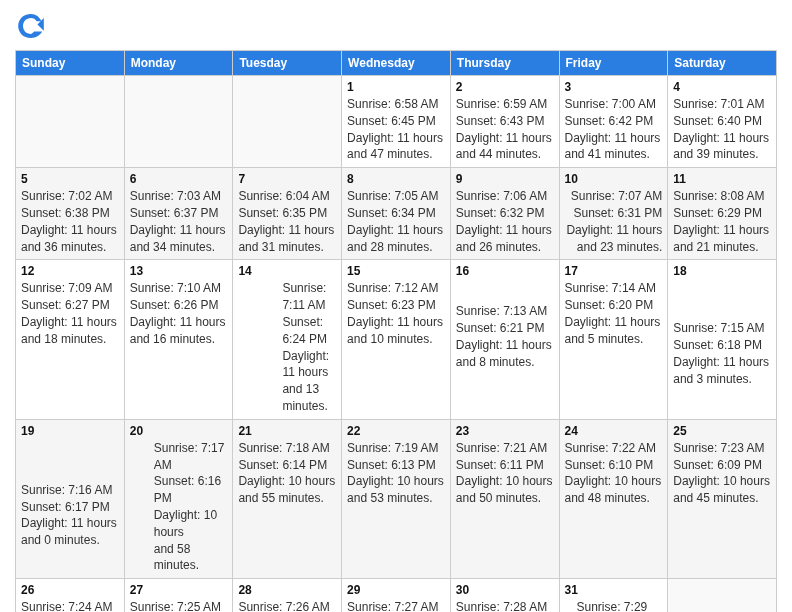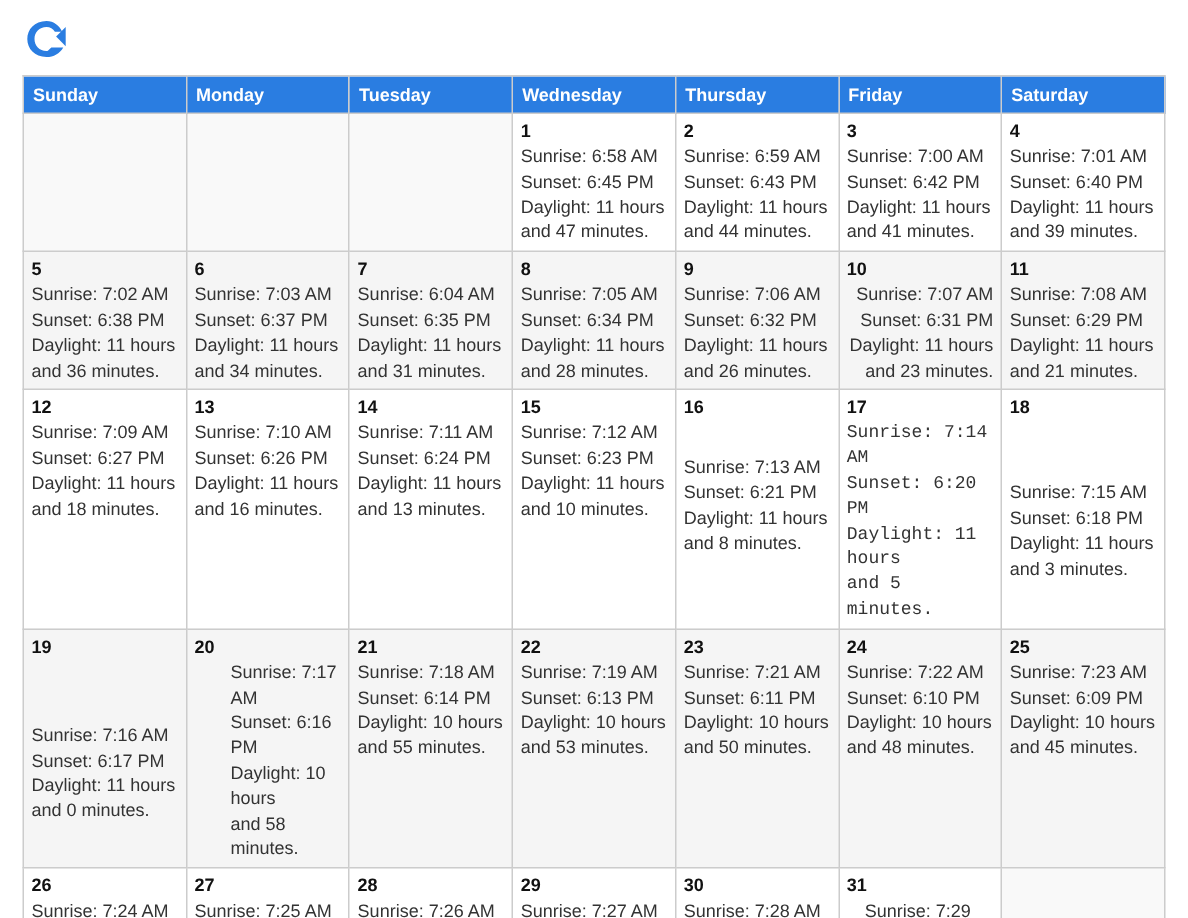--- a/index.html
+++ b/index.html
@@ -194,21 +194,21 @@
           </td>
           <td>
             <div class="day-number">10</div>
             <div class="day-info" style="white-space: pre-line; text-align: right;">Sunrise: 7:07 AM
 Sunset: 6:31 PM
 Daylight: 11 hours
 and 23 minutes.</div>
           </td>
           <td>
             <div class="day-number">11</div>
-            <div class="day-info" style="white-space: pre-line;">Sunrise: 7:08 AM
+            <div class="day-info" style="white-space: pre-line;">Sunrise: 8:08 AM
 Sunset: 6:29 PM
 Daylight: 11 hours
 and 21 minutes.</div>
           </td>
         </tr>
         <tr>
           <td>
             <div class="day-number">12</div>
             <div class="day-info" style="white-space: pre-line;">Sunrise: 7:09 AM
 Sunset: 6:27 PM
@@ -217,42 +217,42 @@
           </td>
           <td>
             <div class="day-number">13</div>
             <div class="day-info" style="white-space: pre-line;">Sunrise: 7:10 AM
 Sunset: 6:26 PM
 Daylight: 11 hours
 and 16 minutes.</div>
           </td>
           <td>
             <div class="day-number">14</div>
-            <div class="day-info" style="white-space: pre-line;">Sunrise: 7:11 AM
+            <div class="day-info" style="white-space: pre-line; margin-left: 44px;">Sunrise: 7:11 AM
 Sunset: 6:24 PM
 Daylight: 11 hours
 and 13 minutes.</div>
           </td>
           <td>
             <div class="day-number">15</div>
             <div class="day-info" style="white-space: pre-line;">Sunrise: 7:12 AM
 Sunset: 6:23 PM
 Daylight: 11 hours
 and 10 minutes.</div>
           </td>
           <td>
             <div class="day-number">16</div>
             <div class="day-info" style="white-space: pre-line; margin-top: 25px;">Sunrise: 7:13 AM
 Sunset: 6:21 PM
 Daylight: 11 hours
 and 8 minutes.</div>
           </td>
           <td>
             <div class="day-number">17</div>
-            <div class="day-info" style="white-space: pre-line; font-family: Liberation Mono, monospace;">Sunrise: 7:14 AM
+            <div class="day-info" style="white-space: pre-line;">Sunrise: 7:14 AM
 Sunset: 6:20 PM
 Daylight: 11 hours
 and 5 minutes.</div>
           </td>
           <td>
             <div class="day-number">18</div>
             <div class="day-info" style="white-space: pre-line; margin-top: 42px;">Sunrise: 7:15 AM
 Sunset: 6:18 PM
 Daylight: 11 hours
 and 3 minutes.</div>

